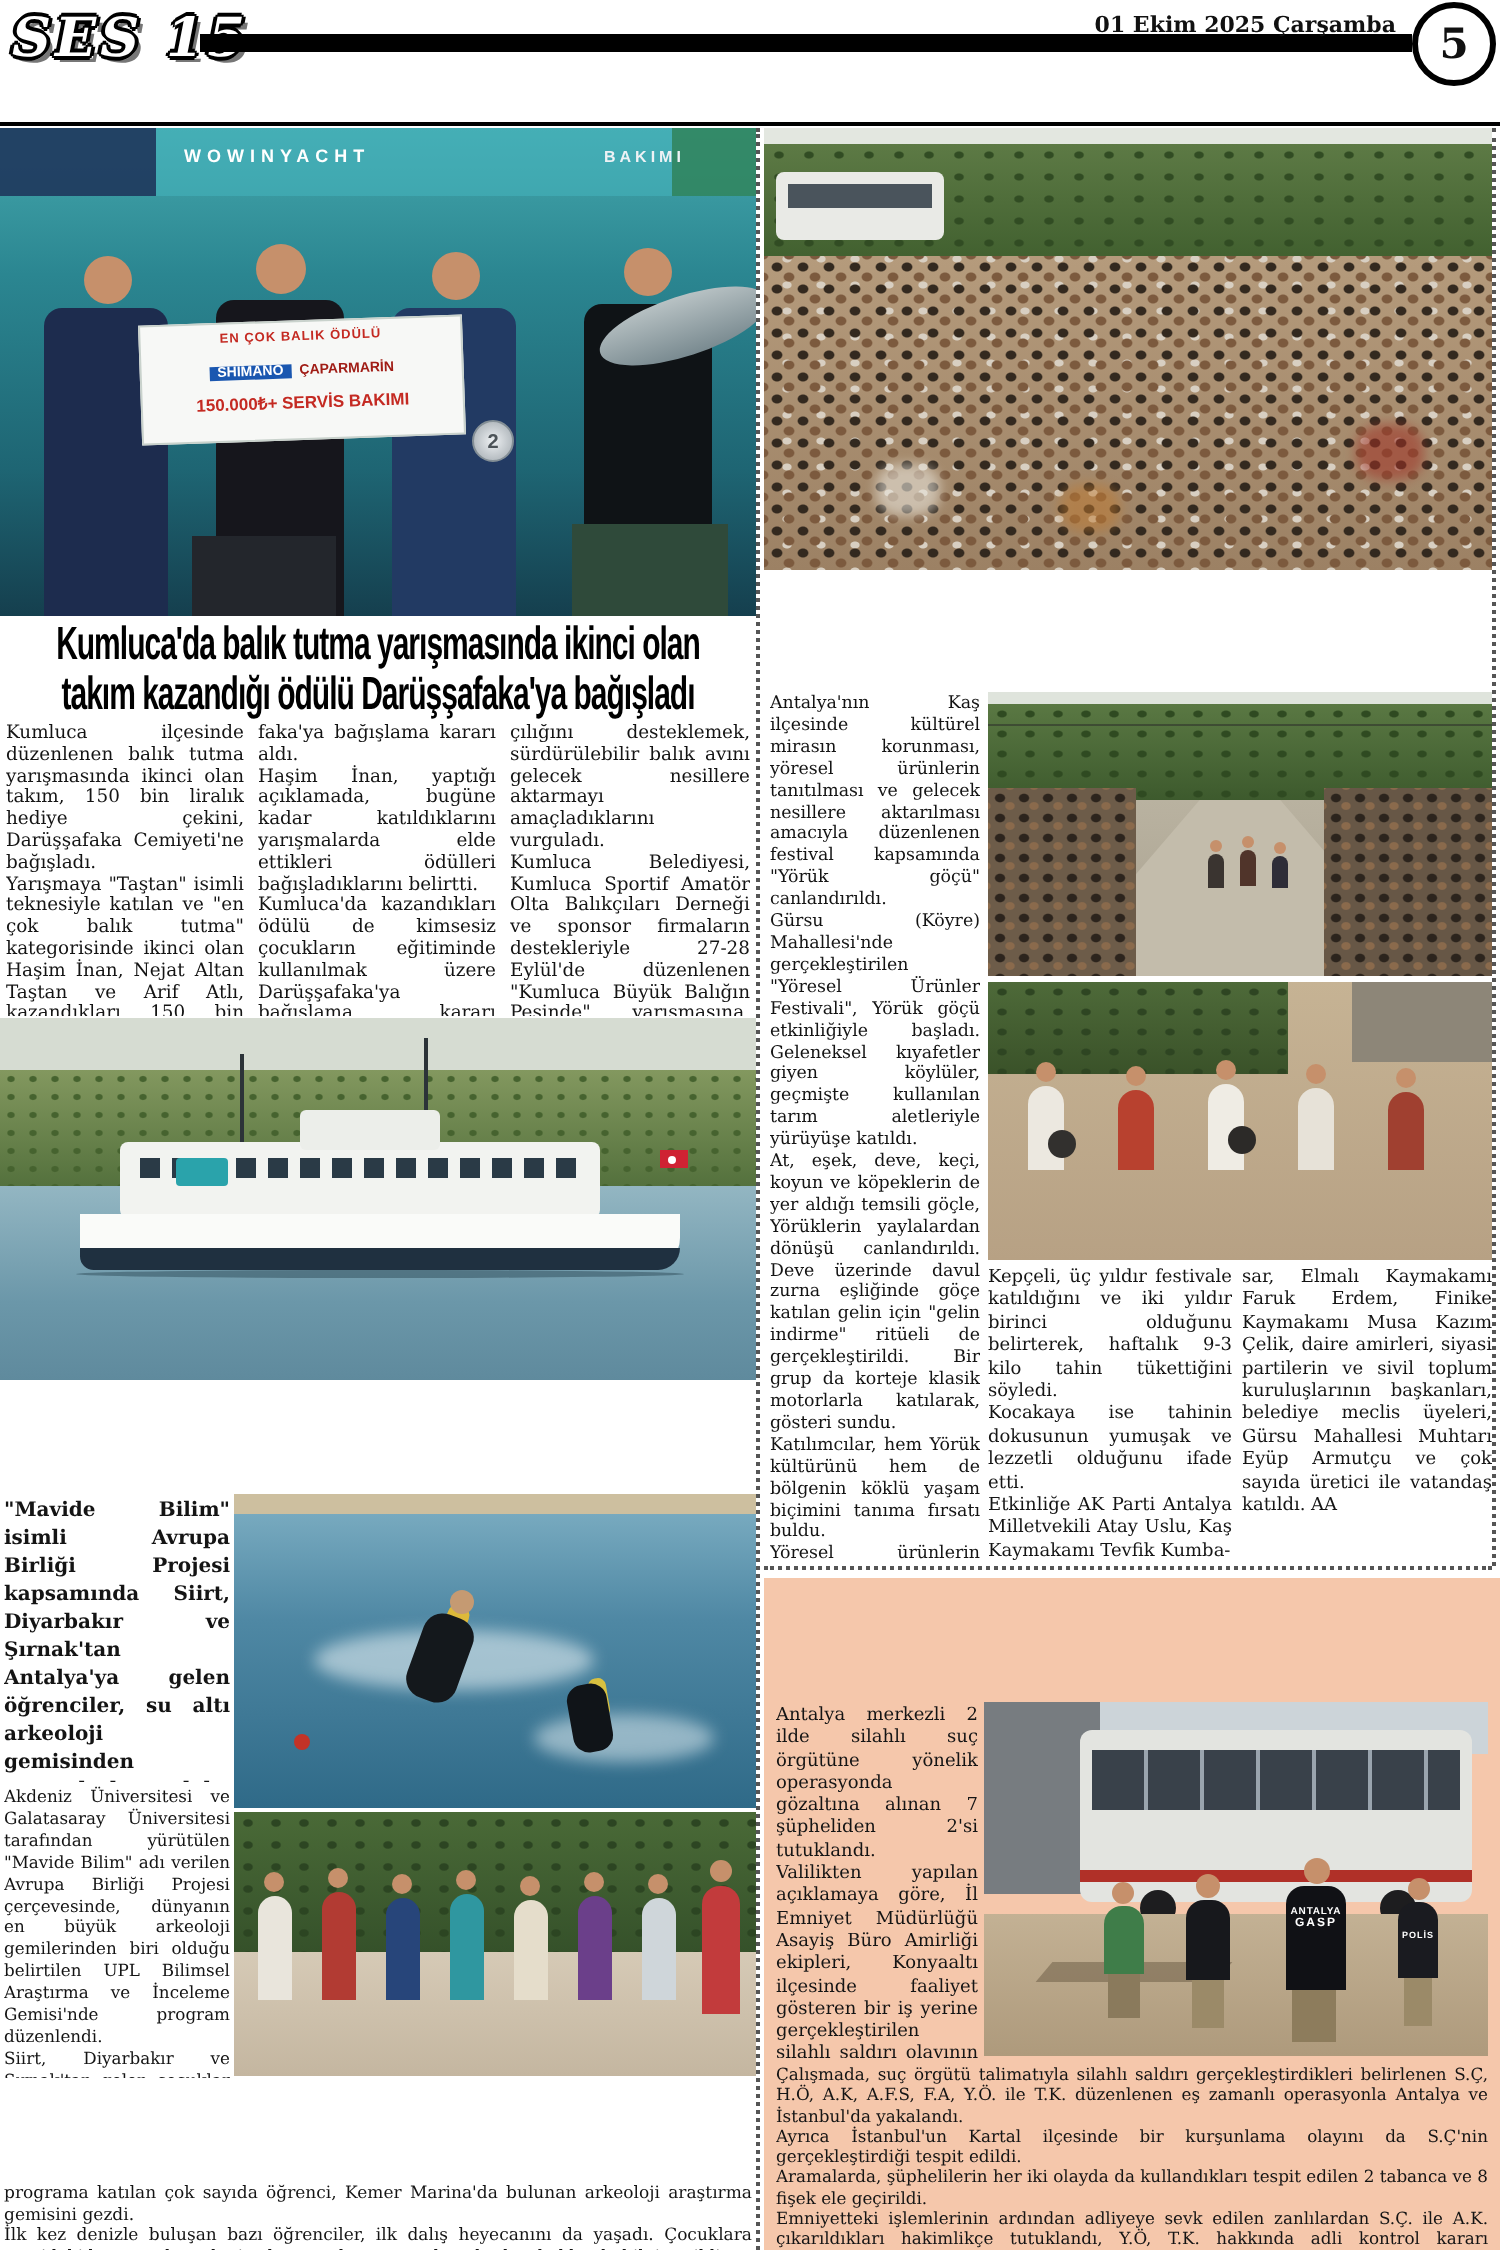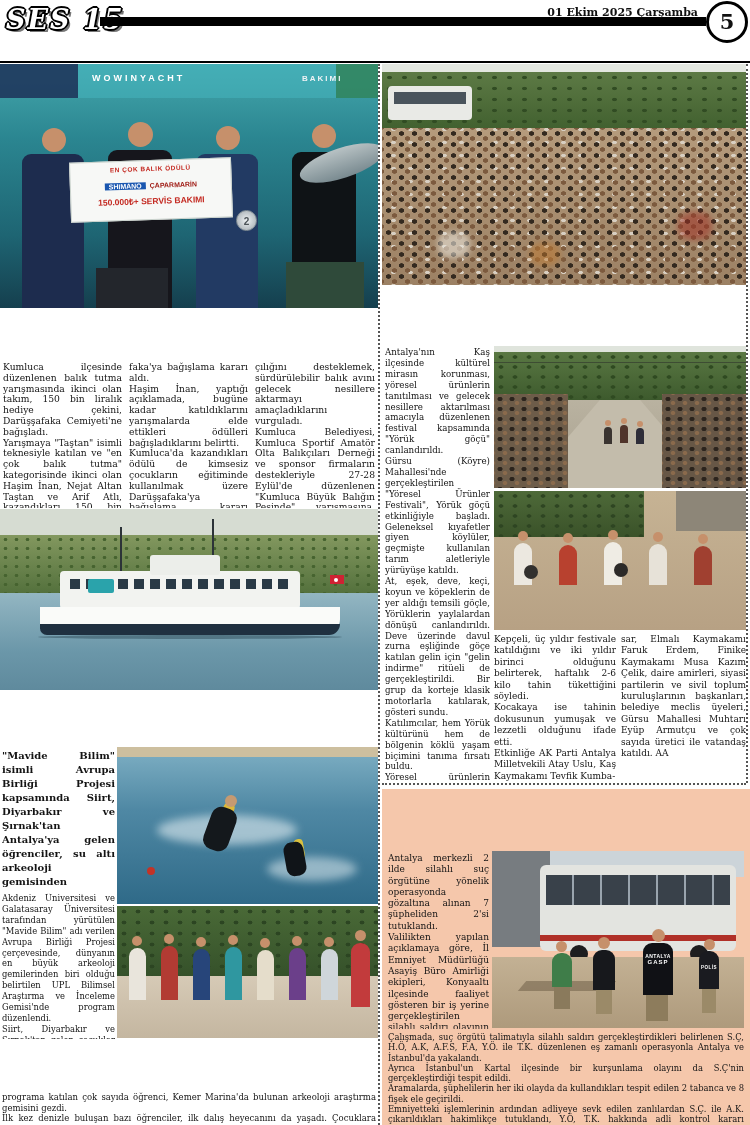--- a/index.html
+++ b/index.html
@@ -63,20 +63,24 @@
       </div>
       <div style="margin-top:3px; font-family:'Liberation Sans',sans-serif; font-weight:700; font-size:8.5px; color:#c42a22;">150.000₺+ SERVİS BAKIMI</div>
     </div>
     <div class="abs" style="left:236px; top:146px; width:21px; height:21px; border-radius:50%; background:radial-gradient(#eef1f3,#9fa7ad); border:1px solid #848f96; text-align:center;">
       <span style="font-family:'Liberation Sans',sans-serif; font-weight:700; font-size:10px; line-height:21px; color:#4c5358;">2</span>
     </div>
     <div class="abs" style="left:96px; bottom:0; width:72px; height:40px; background:#23262c;"></div>
     <div class="abs" style="left:286px; bottom:0; width:78px; height:46px; background:#2f4a3a;"></div>
   </div>
 
+  <div class="hl" style="left:0; top:311px; width:378px;">
+    <span style="font-size:15px; line-height:16px; transform:scaleY(1.55);">Kumluca'da balık tutma yarışmasında ikinci olan
+takım kazandığı ödülü Darüşşafaka'ya bağışladı</span>
+  </div>
   <div class="col" style="left:3px; top:362px; width:119px; height:146px; font-size:9.2px; line-height:10.8px;">Kumluca ilçesinde düzenlenen balık tutma yarışmasında ikinci olan takım, 150 bin liralık hediye çekini, Darüşşafaka Cemiyeti'ne bağışladı.
 Yarışmaya "Taştan" isimli teknesiyle katılan ve "en çok balık tutma" kategorisinde ikinci olan Haşim İnan, Nejat Altan Taştan ve Arif Atlı, kazandıkları 150 bin liralık hediye çekini, Darüşşa-</div>
   <div class="col" style="left:129px; top:362px; width:119px; height:146px; font-size:9.2px; line-height:10.8px;">faka'ya bağışlama kararı aldı.
 Haşim İnan, yaptığı açıklamada, bugüne kadar katıldıklarını yarışmalarda elde ettikleri ödülleri bağışladıklarını belirtti.
 Kumluca'da kazandıkları ödülü de kimsesiz çocukların eğitiminde kullanılmak üzere Darüşşafaka'ya bağışlama kararı aldıklarını ifade eden İnan, sportif olta balık-</div>
   <div class="col" style="left:255px; top:362px; width:120px; height:146px; font-size:9.2px; line-height:10.8px;">çılığını desteklemek, sürdürülebilir balık avını gelecek nesillere aktarmayı amaçladıklarını vurguladı.
 Kumluca Belediyesi, Kumluca Sportif Amatör Olta Balıkçıları Derneği ve sponsor firmaların destekleriyle 27-28 Eylül'de düzenlenen "Kumluca Büyük Balığın Peşinde" yarışmasına, farklı illerden 75 tekne ve yaklaşık 250 yarışmacı katılmıştı. AA</div>
 
   <div class="photo" style="left:0; top:509px; width:378px; height:181px;">
     <div class="abs" style="left:0; top:0; width:100%; height:34px; background:#d6dcd2;"></div>
@@ -186,21 +190,21 @@
     <div class="figbody" style="left:65px; top:54px; width:18px; height:40px; background:#b8412f;"></div>
     <div class="fighead" style="left:114px; top:39px; width:10px; height:10px;"></div>
     <div class="figbody" style="left:110px; top:51px; width:18px; height:43px; background:#efece4;"></div>
     <div class="abs" style="left:120px; top:72px; width:14px; height:14px; border-radius:50%; background:#2c2a28;"></div>
     <div class="fighead" style="left:159px; top:41px; width:10px; height:10px;"></div>
     <div class="figbody" style="left:155px; top:53px; width:18px; height:41px; background:#e7e2d8;"></div>
     <div class="fighead" style="left:204px; top:43px; width:10px; height:10px;"></div>
     <div class="figbody" style="left:200px; top:55px; width:18px; height:39px; background:#a04030;"></div>
   </div>
 
-  <div class="col" style="left:494px; top:634px; width:122px; height:148px; font-size:9px; line-height:11.4px;">Kepçeli, üç yıldır festivale katıldığını ve iki yıldır birinci olduğunu belirterek, haftalık 2-6 kilo tahin tükettiğini söyledi.
+  <div class="col" style="left:494px; top:634px; width:122px; height:148px; font-size:9px; line-height:11.4px;">Kepçeli, üç yıldır festivale katıldığını ve iki yıldır birinci olduğunu belirterek, haftalık 9-3 kilo tahin tükettiğini söyledi.
 Kocakaya ise tahinin dokusunun yumuşak ve lezzetli olduğunu ifade etti.
 Etkinliğe AK Parti Antalya Milletvekili Atay Uslu, Kaş Kaymakamı Tevfik Kumba-</div>
   <div class="col" style="left:621px; top:634px; width:125px; height:148px; font-size:9px; line-height:11.4px;">sar, Elmalı Kaymakamı Faruk Erdem, Finike Kaymakamı Musa Kazım Çelik, daire amirleri, siyasi partilerin ve sivil toplum kuruluşlarının başkanları, belediye meclis üyeleri, Gürsu Mahallesi Muhtarı Eyüp Armutçu ve çok sayıda üretici ile vatandaş katıldı. AA</div>
 
   <div class="abs" style="left:382px; top:789px; width:368px; height:336px; background:#f5c7ab; overflow:hidden;">
     <div class="col" style="left:6px; top:64px; width:101px; height:176px; font-size:9px; line-height:11.3px;">Antalya merkezli 2 ilde silahlı suç örgütüne yönelik operasyonda gözaltına alınan 7 şüpheliden 2'si tutuklandı.
 Valilikten yapılan açıklamaya göre, İl Emniyet Müdürlüğü Asayiş Büro Amirliği ekipleri, Konyaaltı ilçesinde faaliyet gösteren bir iş yerine gerçekleştirilen silahlı saldırı olayının şüphelilerini yakalamak için çalışma başlattı.</div>
 
     <div class="photo" style="left:110px; top:62px; width:252px; height:177px;">
       <div class="abs" style="left:0; top:0; width:100%; height:26px; background:#ccd4d9;"></div>

